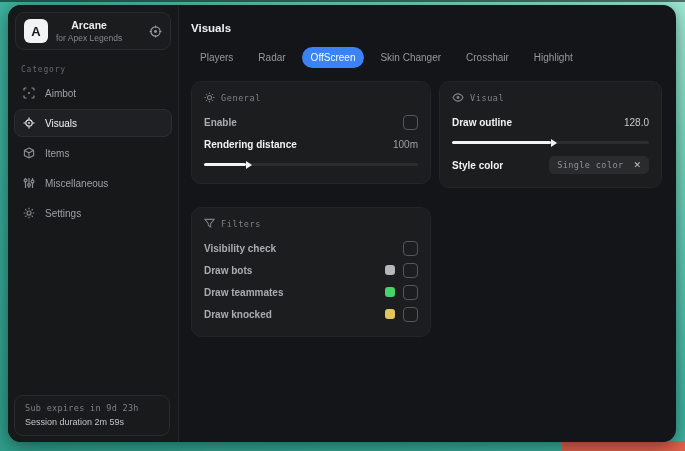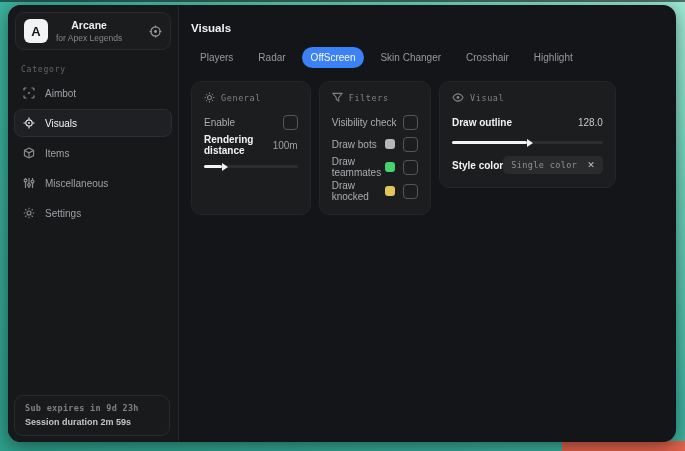--- a/index.html
+++ b/index.html
@@ -40,45 +40,45 @@
   .nav-item{
     height:26px;border-radius:8px;padding:0 8px;display:flex;align-items:center;gap:10px;
     font-size:10px;color:#9ea1a5;border:1px solid transparent;cursor:default;
   }
   .nav-item .icon{display:flex;color:#8b8e92;}
   .nav-item.selected{background:#1f2023;border-color:#2c2d30;color:#f2f3f4;}
   .nav-item.selected .icon{color:#e8e9ea;}
 
   .footer-card{
     position:absolute;left:6px;right:8px;bottom:6px;border:1px solid #2a2b2e;border-radius:9px;
-    background:#191a1c;padding:7px 10px 8px 10px;font-weight:bold;
+    background:#191a1c;padding:7px 10px 8px 10px;
   }
   .sub-line{font-family:"DejaVu Sans Mono", monospace;font-size:8.5px;color:#7e8185;letter-spacing:.3px;}
   .session-line{margin-top:4px;font-size:9px;color:#c3c5c8;}
 
   
   .main{flex:1;padding:14px 14px 0 12px;position:relative;}
   .page-title{font-size:11.5px;font-weight:bold;color:#f0f1f2;margin:3px 0 0 0;}
   .tabs{margin-top:13px;display:flex;align-items:center;gap:7px;}
   .tab{padding:5px 9px;font-size:10px;color:#96999d;border-radius:12px;cursor:default;white-space:nowrap;}
   .tab.selected{background:#3b82f6;color:#fafafa;}
 
   .panels{margin-top:13px;display:grid;grid-template-columns:240px 1fr;gap:8px;align-items:start;}
-  .col{display:flex;flex-direction:row;gap:8px;}
+  .col{display:flex;flex-direction:column;gap:23px;}
   .panel{
     background:#1c1d1f;border:1px solid #242528;border-radius:10px;padding:10px 12px 12px 12px;
   }
   .panel-head{
     display:flex;align-items:center;gap:6px;color:#7f8286;
     font-family:"DejaVu Sans Mono", monospace;font-size:8.5px;letter-spacing:.6px;margin-bottom:9px;
   }
   .panel-head .icon{display:flex;color:#7f8286;}
 
   .row{display:flex;align-items:center;justify-content:space-between;min-height:20px;margin-top:2px;}
-  .row-label{font-size:10px;color:#aaadb0;}
+  .row-label{font-size:10px;color:#aaadb0;font-weight:bold;}
   .row-label.bright{color:#f2f3f4;font-weight:bold;}
   .row-value{font-size:10px;color:#9da0a3;}
   .row-value.bright{color:#c7c9cb;}
 
   .slider{margin-top:6px;margin-bottom:2px;height:9px;position:relative;display:flex;align-items:center;cursor:pointer;}
   .slider-track{position:absolute;left:0;right:0;height:3px;border-radius:2px;background:#2c2d2f;}
   .slider-fill{position:relative;height:3px;border-radius:2px;background:#f2f3f4;}
   .slider-fill::after{
     content:'';position:absolute;right:-6px;top:50%;transform:translateY(-50%);
     border-left:6px solid #f2f3f4;border-top:4px solid transparent;border-bottom:4px solid transparent;

